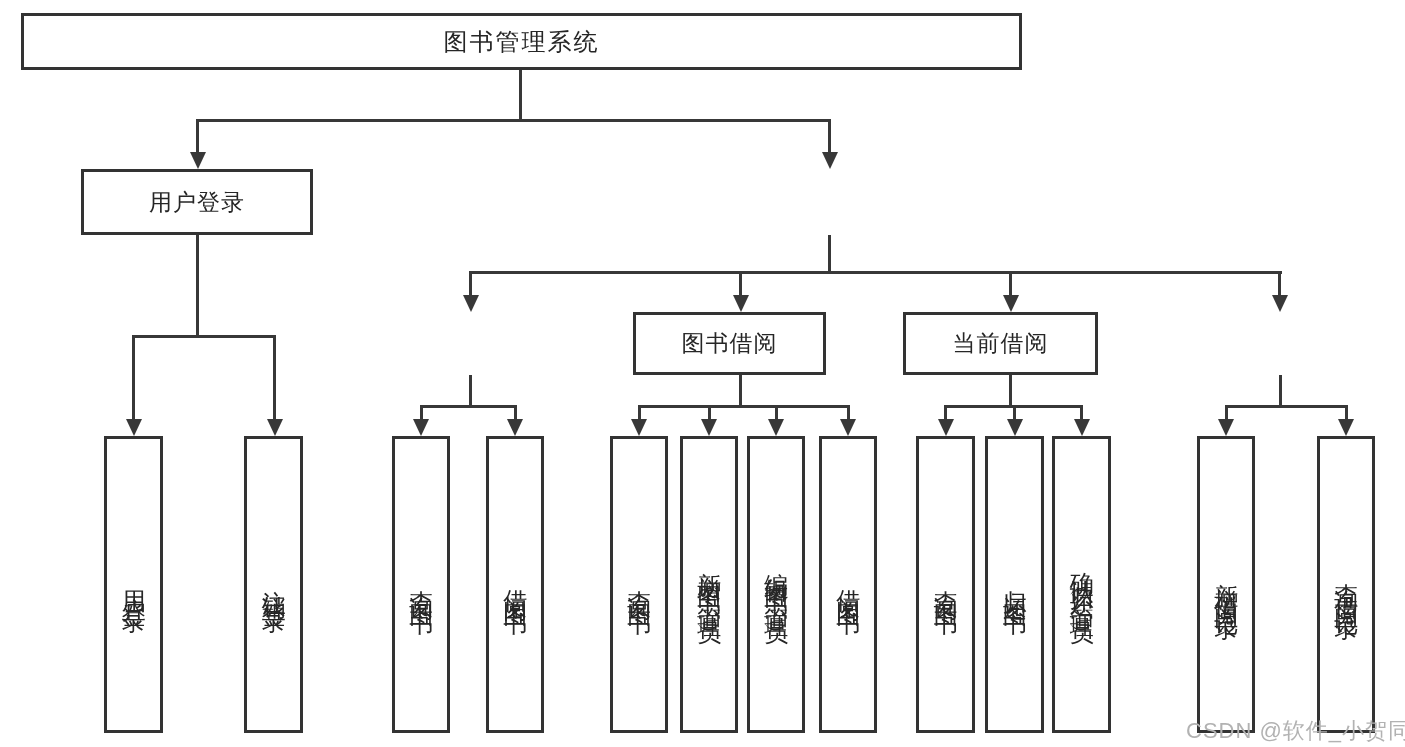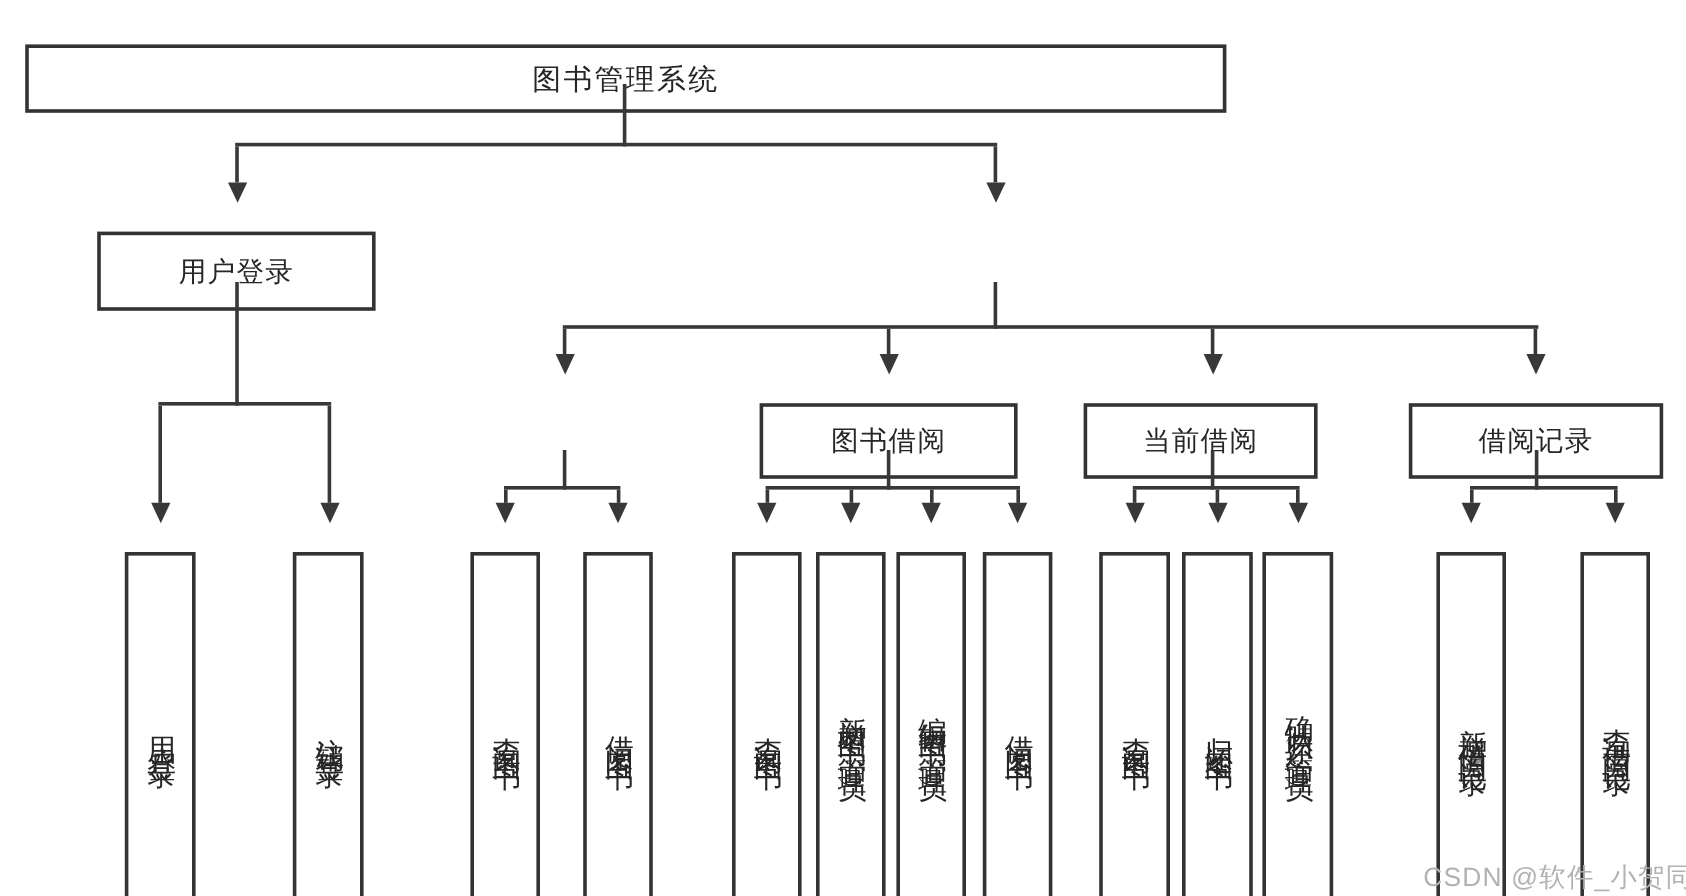--- a/index.html
+++ b/index.html
@@ -19,21 +19,20 @@
   }
   .box {
     position: absolute;
     box-sizing: border-box;
     border: 3px solid #333333;
     background: #ffffff;
     display: flex;
     align-items: center;
     justify-content: center;
     color: #262626;
-    margin-top: 24px;
   }
   .box.title span { font-size: 24px; letter-spacing: 2px; }
   .box.hnode span { font-size: 23px; letter-spacing: 1px; }
   .box.leaf .vtext {
     writing-mode: vertical-rl;
     text-orientation: mixed;
     font-size: 24px;
     letter-spacing: 7px;
     line-height: 1.1;
     white-space: nowrap;
@@ -89,28 +88,25 @@
   <div class="hline" style="left:469px;top:271px;width:813px"></div>
   <div class="vline" style="left:469px;top:274px;height:21px"></div>
   <div class="ahead" style="left:463px;top:295px"></div>
   <div class="vline" style="left:739px;top:274px;height:21px"></div>
   <div class="ahead" style="left:733px;top:295px"></div>
   <div class="vline" style="left:1009px;top:274px;height:21px"></div>
   <div class="ahead" style="left:1003px;top:295px"></div>
   <div class="vline" style="left:1278px;top:274px;height:21px"></div>
   <div class="ahead" style="left:1272px;top:295px"></div>
 
-  <div class="box hnode" style="left:633px;top:312px;width:215px;height:63px">
+  <div class="box hnode" style="left:633px;top:312px;width:193px;height:63px">
     <span>图书借阅</span>
   </div>
   <div class="box hnode" style="left:903px;top:312px;width:195px;height:63px">
     <span>当前借阅</span>
-  </div>
-  <div class="box hnode" style="left:1174px;top:312px;width:212px;height:63px">
-    <span>借阅记录</span>
   </div>
 
   <div class="vline" style="left:469px;top:375px;height:33px"></div>
   <div class="hline" style="left:420px;top:405px;width:97px"></div>
   <div class="vline" style="left:420px;top:408px;height:11px"></div>
   <div class="ahead" style="left:413px;top:419px"></div>
   <div class="vline" style="left:514px;top:408px;height:11px"></div>
   <div class="ahead" style="left:507px;top:419px"></div>
 
   <div class="vline" style="left:739px;top:375px;height:33px"></div>

